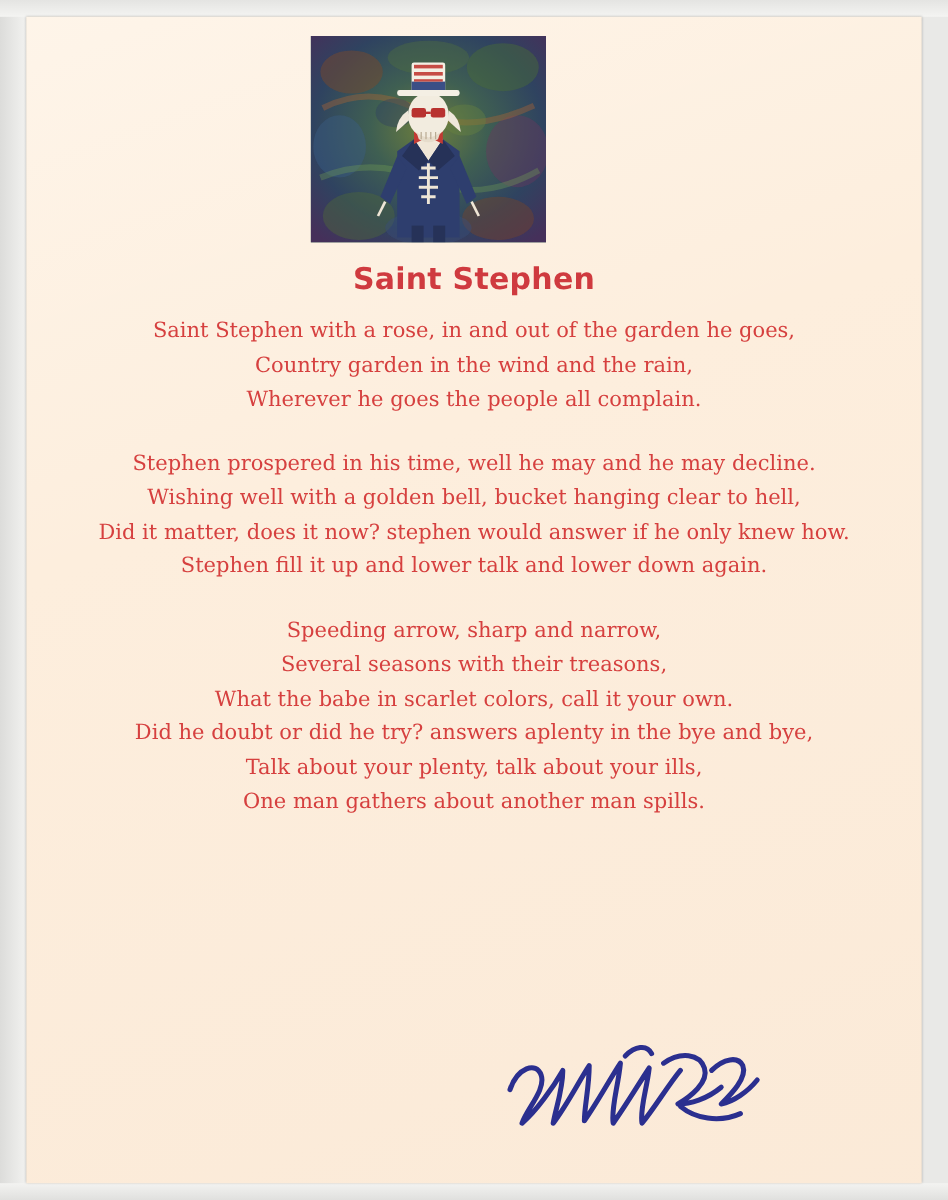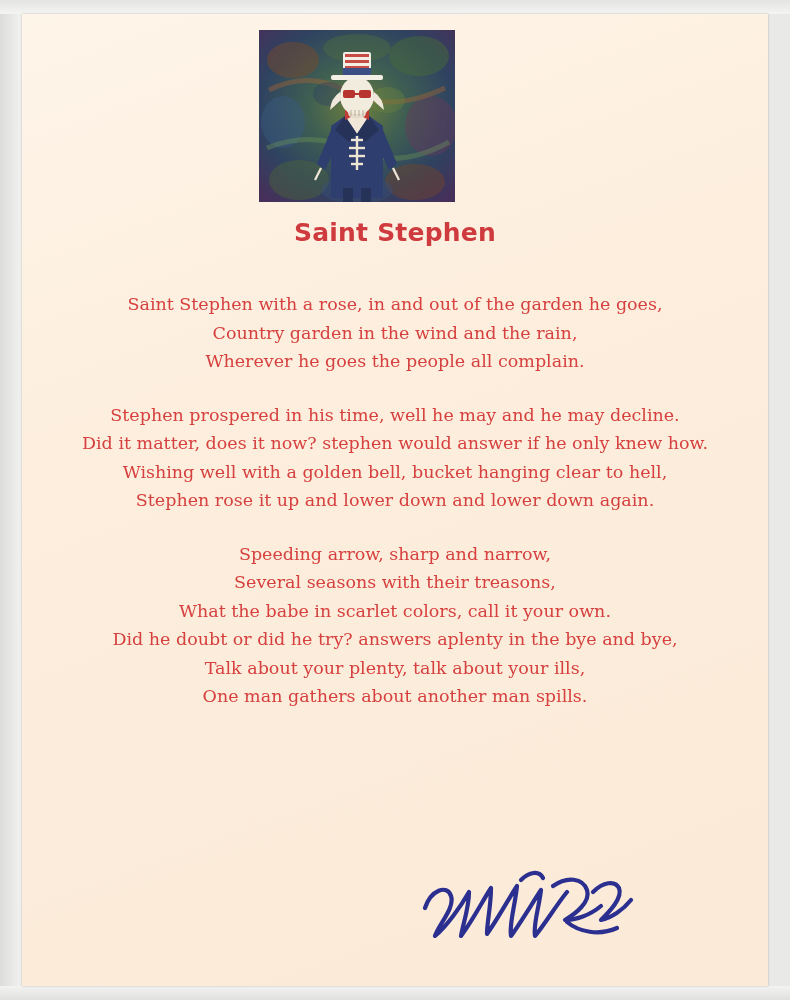--- a/index.html
+++ b/index.html
@@ -78,21 +78,20 @@
   #poem-body {
     position: absolute;
     left: 58px;
     right: 58px;
     top: 248px;
     text-align: center;
     color: #d6403f;
     font-family: "DejaVu Serif", serif;
     font-size: 17.5px;
     line-height: 28.5px;
-    margin-top: 28px;
   }
   .stanza { margin-bottom: 25px; }
   .stanza:last-child { margin-bottom: 0; }
   .poem-line { white-space: normal; }
 
   
   #signature-block {
     position: absolute;
     left: 395px;
     top: 848px;
@@ -216,23 +215,23 @@
     <div id="poem-title" style="color: rgb(207, 58, 63);">Saint Stephen</div>
 
     <div id="poem-body" style="color: rgb(214, 64, 63);">
         <div class="stanza">
           <div class="poem-line">Saint Stephen with a rose, in and out of the garden he goes,</div>
           <div class="poem-line">Country garden in the wind and the rain,</div>
           <div class="poem-line">Wherever he goes the people all complain.</div>
         </div>
         <div class="stanza">
           <div class="poem-line">Stephen prospered in his time, well he may and he may decline.</div>
+          <div class="poem-line">Wishing well with a golden bell, bucket hanging clear to hell,</div>
           <div class="poem-line">Did it matter, does it now? stephen would answer if he only knew how.</div>
-          <div class="poem-line">Wishing well with a golden bell, bucket hanging clear to hell,</div>
-          <div class="poem-line">Stephen rose it up and lower down and lower down again.</div>
+          <div class="poem-line">Stephen fill it up and lower talk and lower down again.</div>
         </div>
         <div class="stanza">
           <div class="poem-line">Speeding arrow, sharp and narrow,</div>
           <div class="poem-line">Several seasons with their treasons,</div>
           <div class="poem-line">What the babe in scarlet colors, call it your own.</div>
           <div class="poem-line">Did he doubt or did he try? answers aplenty in the bye and bye,</div>
           <div class="poem-line">Talk about your plenty, talk about your ills,</div>
           <div class="poem-line">One man gathers about another man spills.</div>
         </div>
       </div>

